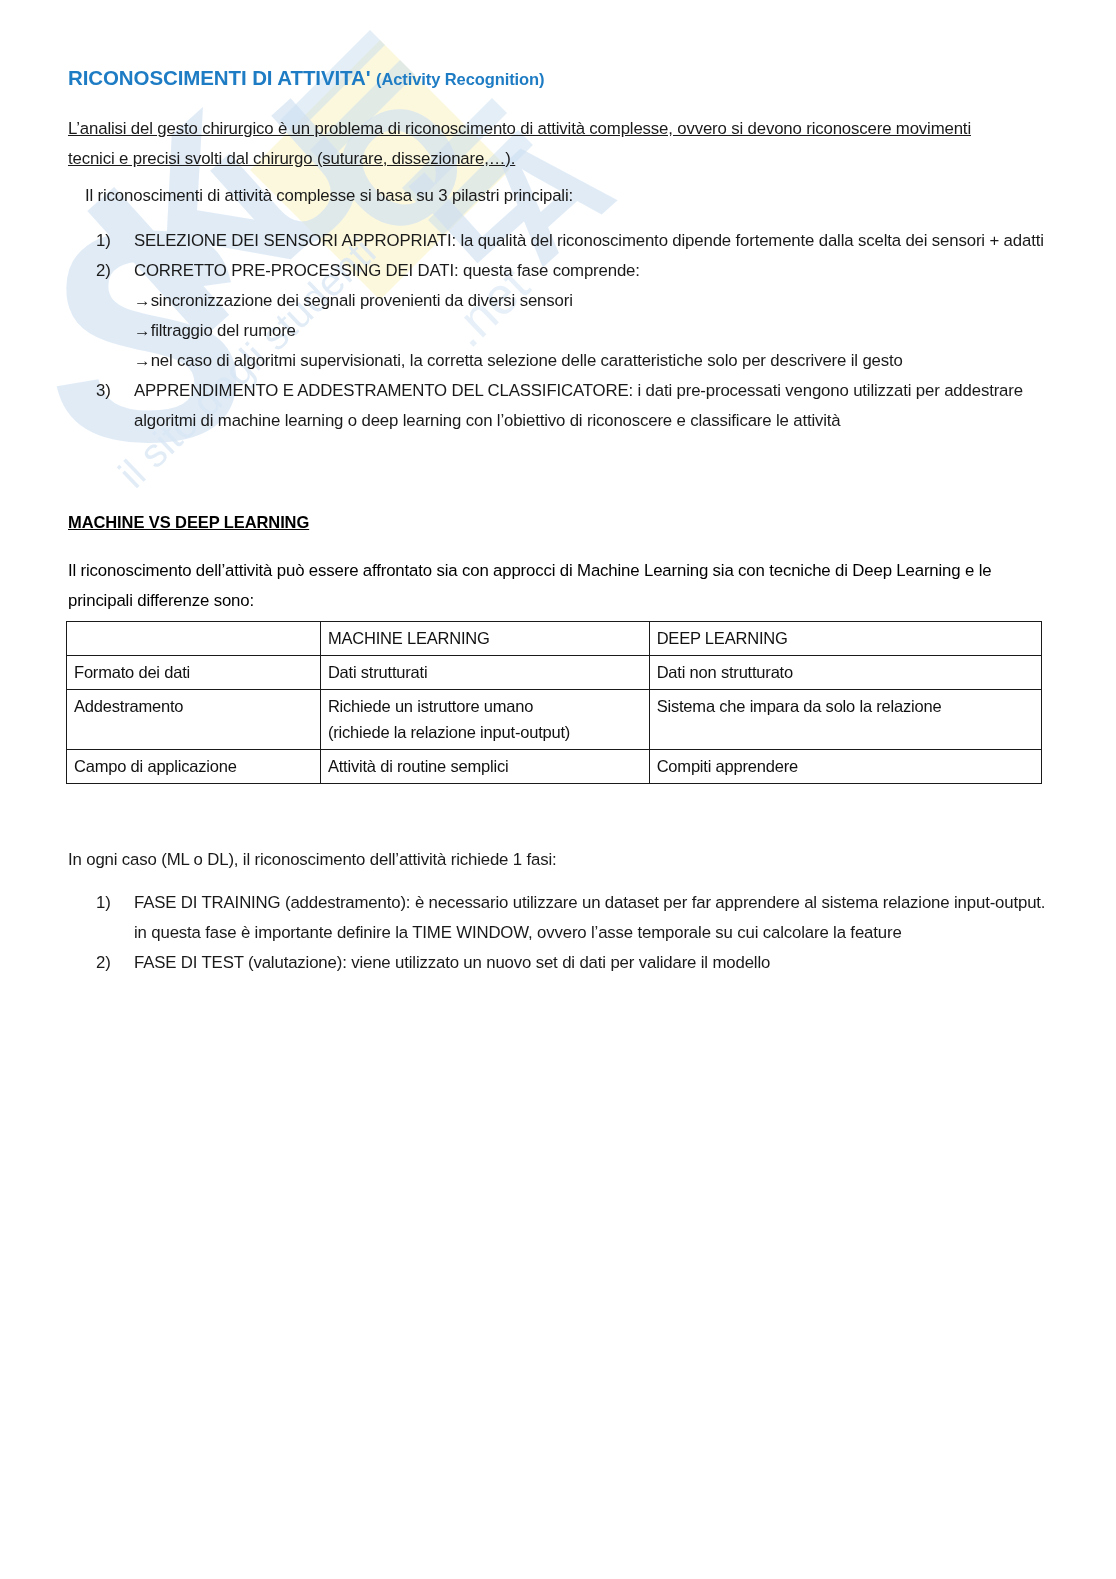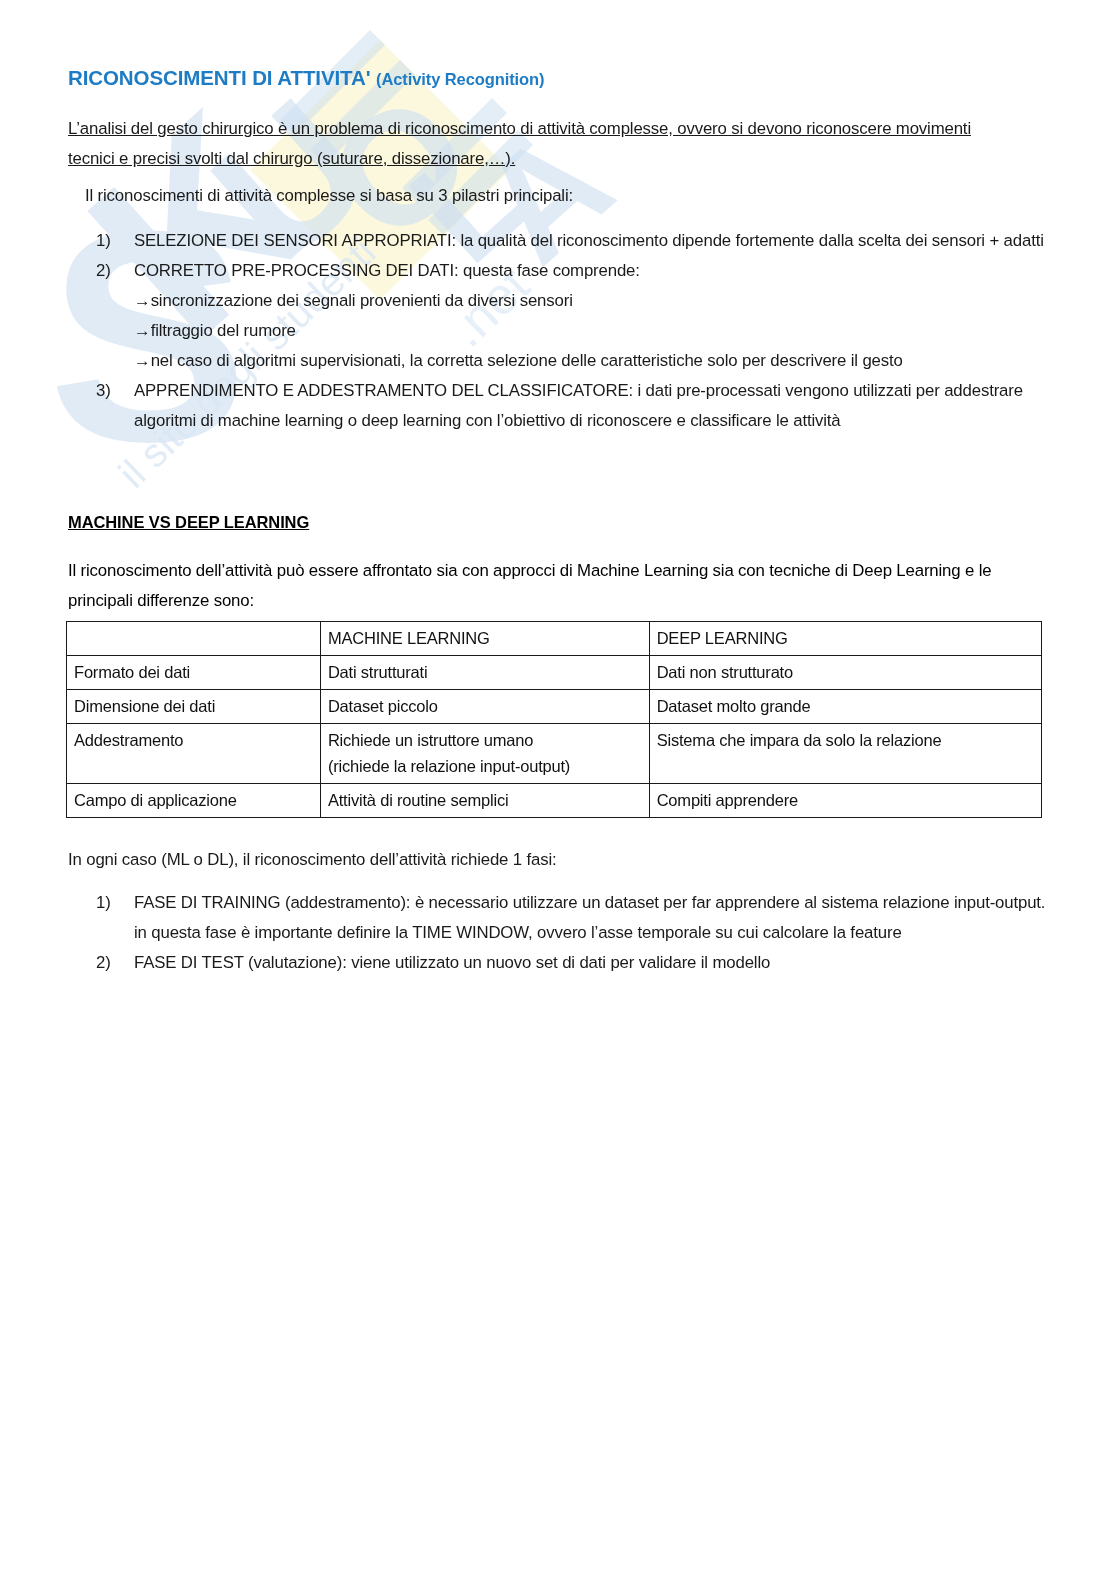--- a/index.html
+++ b/index.html
@@ -228,25 +228,20 @@
           <td class="c0"></td>
           <td class="c1">MACHINE LEARNING</td>
           <td class="c2">DEEP LEARNING</td>
         </tr>
         <tr>
           <td class="c0">Formato dei dati</td>
           <td class="c1">Dati strutturati</td>
           <td class="c2">Dati non strutturato</td>
         </tr>
         <tr>
-          <td class="c0">Dimensione dei dati</td>
-          <td class="c1">Dataset piccolo</td>
-          <td class="c2">Dataset molto grande</td>
-        </tr>
-        <tr>
           <td class="c0 tall">Addestramento</td>
           <td class="c1 tall" style="white-space:pre-line;">Richiede un istruttore umano
 (richiede la relazione input-output)</td>
           <td class="c2 tall">Sistema che impara da solo la relazione</td>
         </tr>
         <tr>
           <td class="c0">Campo di applicazione</td>
           <td class="c1">Attività di routine semplici</td>
           <td class="c2">Compiti apprendere</td>
         </tr>

